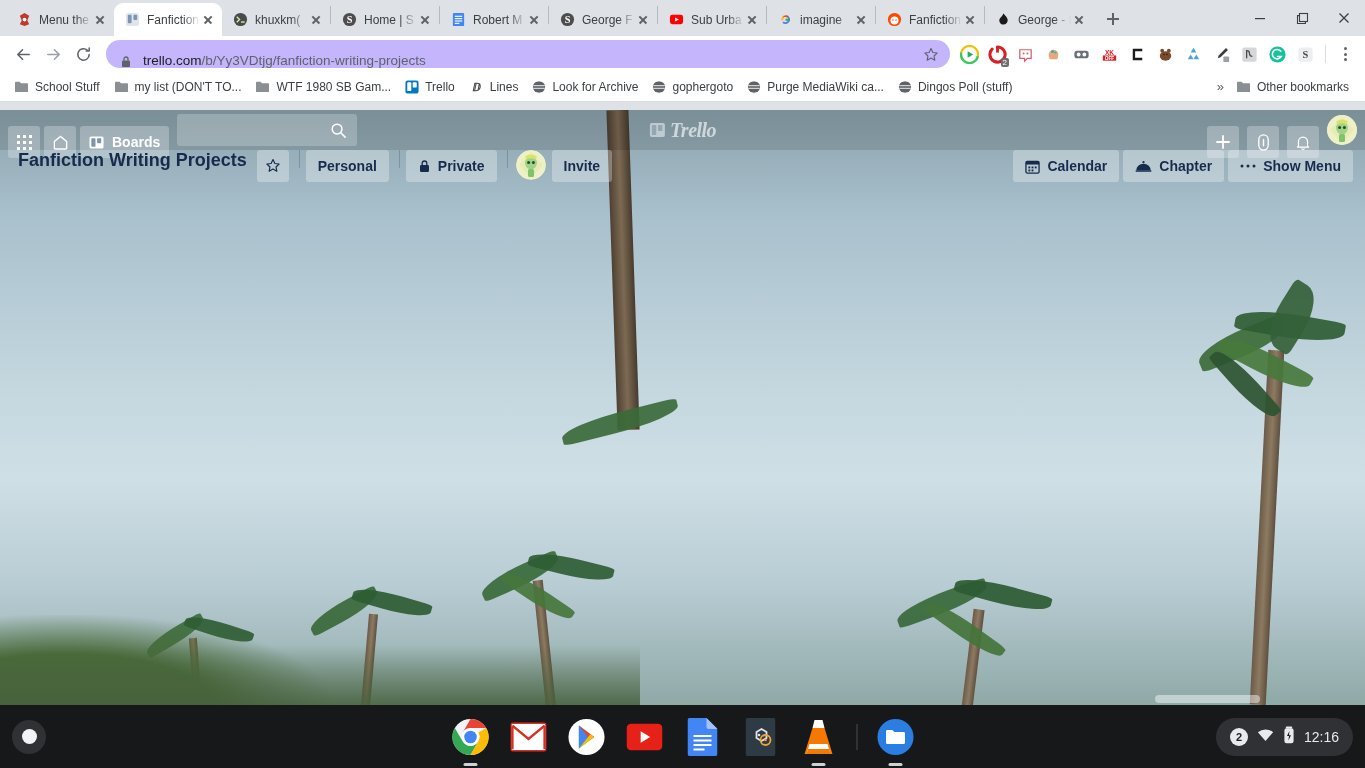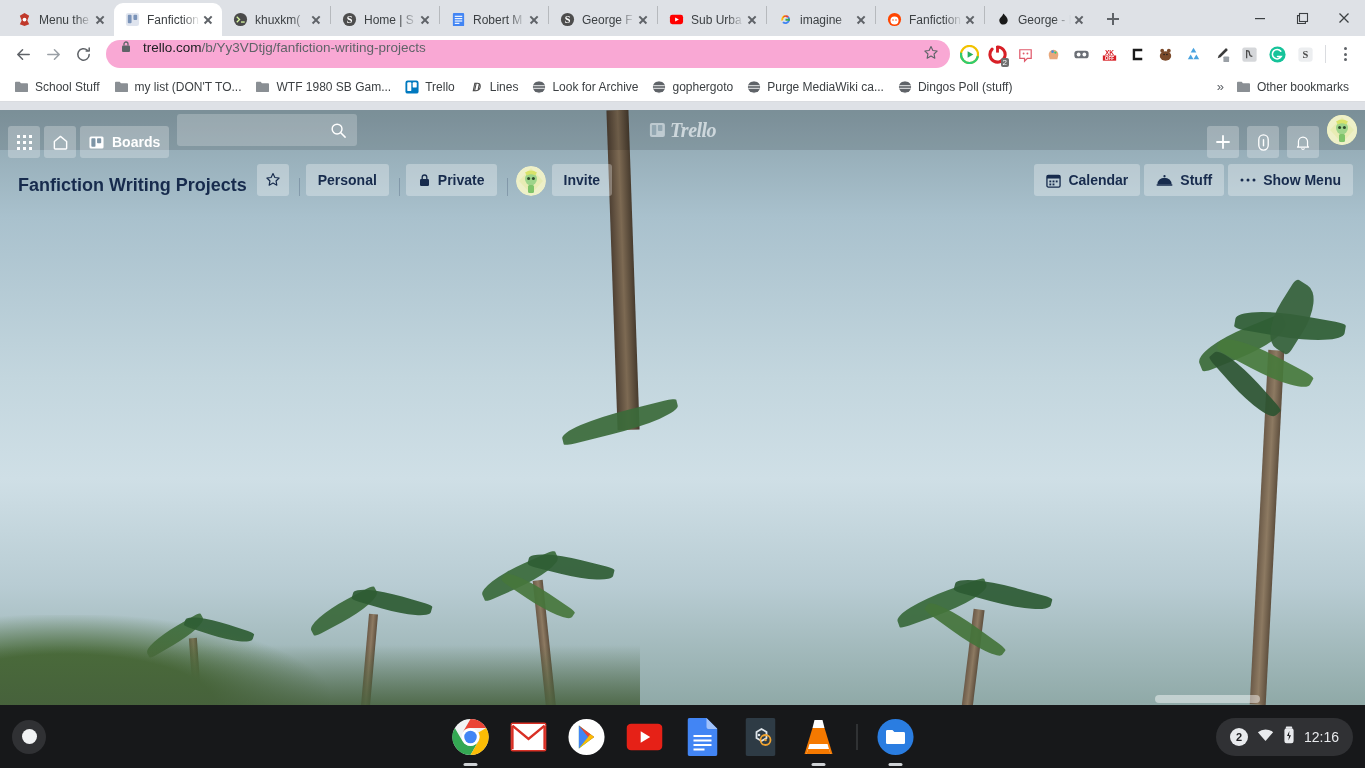--- a/index.html
+++ b/index.html
@@ -38,22 +38,22 @@
   .newtab::before, .newtab::after { content:""; position:absolute; background:#5f6368; }
   .newtab::before { left:8px; top:13.2px; width:12px; height:1.6px; }
   .newtab::after  { left:13.2px; top:8px; width:1.6px; height:12px; }
   .wctrls { position:absolute; right:0; bottom:4px; display:flex; align-items:center; }
   .wctrl { width:42px; height:28px; display:flex; align-items:center; justify-content:center; color:#3c4043; font-size:13px; }
 
   
   .toolbar { height: 36px; background:#fff; display:flex; align-items:center; padding: 0 8px; }
   .navbtn { width: 30px; height: 30px; display:flex; align-items:center; justify-content:center; color:#5f6368; flex:0 0 30px; }
   .omnibox {
-    flex: 1 1 auto; height: 28px; background:#f9a8d4; border-radius: 14px;
-    display:flex; align-items:flex-start; padding: 0 6px 0 14px; margin: 0 6px 0 8px; min-width: 0;
+    flex: 1 1 auto; height: 28px; background:#c4b5fd; border-radius: 14px;
+    display:flex; align-items:flex-end; padding: 0 6px 0 14px; margin: 0 6px 0 8px; min-width: 0;
   }
   .omnibox .lock { margin-right: 11px; display:flex; flex:0 0 auto; }
   .urltext { font-size: 13.5px; color:#202124; white-space:nowrap; overflow:hidden; flex:1 1 auto; }
   .urltext .dim { color:#5f6368; }
   .star { width:26px; height:26px; display:flex; align-items:center; justify-content:center; flex:0 0 26px; }
   .exticons { display:flex; align-items:center; gap: 2px; }
   .exticon { width:26px; height:26px; display:flex; align-items:center; justify-content:center; font-size:14px; line-height:1; position:relative; flex:0 0 26px;}
   .exticon .badge { position:absolute; right:1px; bottom:0px; background:#6e6e6e; color:#fff; font-size:8px; border-radius:2px; padding:0 2px; line-height:9px;}
   .tbsep { width:1px; height:18px; background:#dadce0; margin: 0 5px; flex:0 0 1px;}
   .kebab { width:24px; height:26px; display:flex; flex-direction:column; align-items:center; justify-content:center; gap:2.5px; flex:0 0 24px;}
@@ -87,21 +87,21 @@
   }
   .tr-btn { height:32px; min-width:32px; border-radius:3px; background: rgba(255,255,255,0.26); display:flex; align-items:center; justify-content:center; color:#fff; margin-right:4px; padding: 0 9px; flex:0 0 auto;margin-top:24px;}
   .tr-btn.sq { padding:0; width:32px; }
   .tr-btn .lbl { font-size:14px; font-weight:700; color:#fff; margin-left:8px; white-space:nowrap;}
   .tr-search { height:32px; flex:0 0 180px; border-radius:3px; background: rgba(255,255,255,0.22); display:flex; align-items:center; justify-content:flex-end; padding-right:10px; margin-left:4px;}
   .tr-logo { position:absolute; left:50%; transform:translateX(-50%); display:flex; align-items:center; gap:5px; opacity:.75;}
   .tr-logo .word { font-family:"Liberation Serif", serif; font-style:italic; font-weight:700; font-size:20px; color:#e8eef1; letter-spacing:-0.5px;}
   .tr-right { position:absolute; right:8px; display:flex; align-items:center; gap:4px;}
   .avatar { width:30px; height:30px; border-radius:50%; overflow:hidden; background:#e7ecb0; display:flex; align-items:center; justify-content:center; flex:0 0 30px;}
 
-  .board-header { height:46px; display:flex; align-items:flex-end; padding: 0 8px; position:relative;}
+  .board-header { height:46px; display:flex; align-items:flex-start; padding: 0 8px; position:relative;}
   .board-title { font-size:18px; font-weight:700; color:#172b4d; padding: 0 10px; }
   .bh-btn { height:32px; border-radius:3px; background: rgba(255,255,255,0.3); display:flex; align-items:center; padding:0 12px; margin-right:4px; color:#172b4d; font-size:14px; font-weight:700; white-space:nowrap; flex:0 0 auto; }
   .bh-btn.sq { width:32px; padding:0; justify-content:center; }
   .bh-btn .ic { margin-right:7px; display:flex; align-items:center; }
   .bh-sep { width:1px; height:18px; background:rgba(23,43,77,0.22); margin:0 6px; flex:0 0 1px;}
   .bh-right { position:absolute; right:8px; display:flex; align-items:center;}
 
   .board-canvas { display:flex; align-items:flex-start; padding: 0 8px; gap:8px; }
   .list { width:286px; background:#ebecf0; border-radius:3px; padding: 0 0 8px 0; flex:0 0 286px; max-height:520px;}
   .list-head { display:flex; align-items:center; padding: 10px 8px 8px 12px; }
@@ -705,21 +705,21 @@
           <span>Calendar</span>
         </div>
         <div class="bh-btn">
           <span class="ic">
             <svg width="17" height="14" viewBox="0 0 18 14">
                 <path d="M1.5 11.5 a7.5 7 0 0 1 15 0z" fill="#172b4d"></path>
                 <rect x="0.5" y="11.5" width="17" height="1.6" rx="0.8" fill="#172b4d"></rect>
                 <circle cx="9" cy="3" r="1.2" fill="#172b4d"></circle>
               </svg>
           </span>
-          <span>Stuff</span>
+          <span>Chapter</span>
         </div>
         <div class="bh-btn">
           <span class="ic">
             <svg width="16" height="6" viewBox="0 0 16 6">
                 <circle cx="2" cy="3" r="1.5" fill="#172b4d"></circle>
                 <circle cx="8" cy="3" r="1.5" fill="#172b4d"></circle>
                 <circle cx="14" cy="3" r="1.5" fill="#172b4d"></circle>
               </svg>
           </span>
           <span>Show Menu</span>

